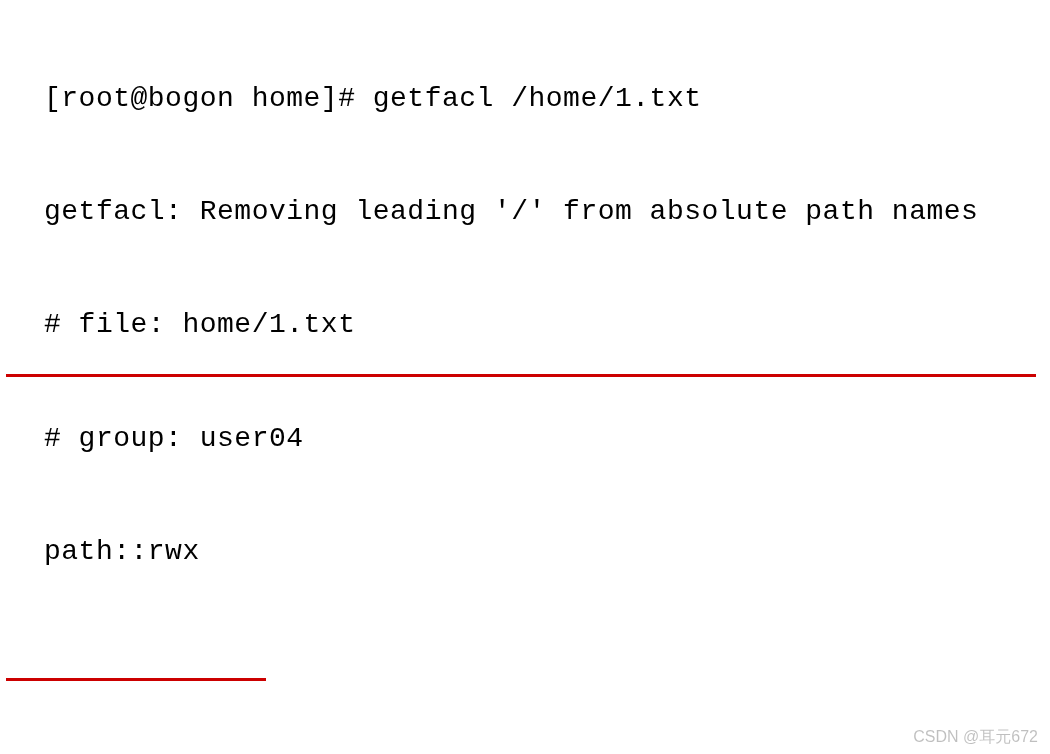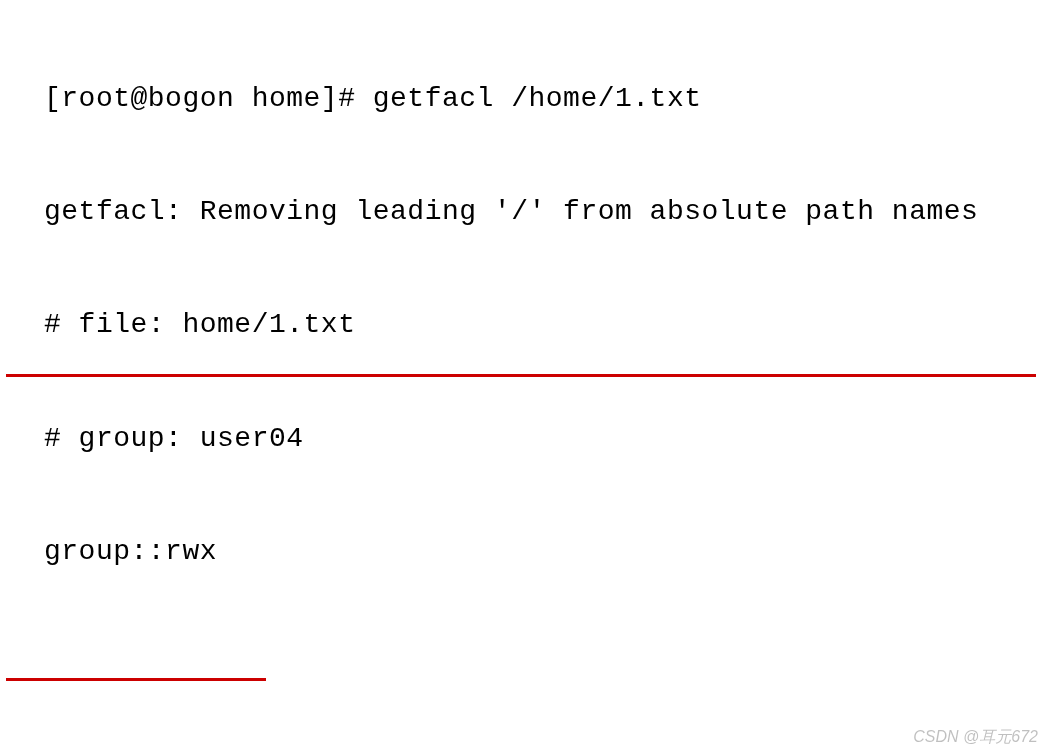--- a/index.html
+++ b/index.html
@@ -41,32 +41,31 @@
   #ul1 { top: 374px; }
   #ul2 { top: 678px; }
   .watermark {
     position: absolute;
     right: 12px;
     bottom: 6px;
     font-size: 16px;
     color: rgba(0,0,0,0.25);
     font-family: sans-serif;
     letter-spacing: 0;
-    font-style: italic;
   }
 </style>
 </head>
 <body>
 
 <div class="terminal">
   <span class="line">[root@bogon home]# getfacl /home/1.txt</span>
   <span class="line">getfacl: Removing leading '/' from absolute path names</span>
   <span class="line"># file: home/1.txt</span>
   <span class="line"># group: user04</span>
-  <span class="line">group::rwx</span>
+  <span class="line">path::rwx</span>
   
   
   
   
   
   
   
   
   
   

